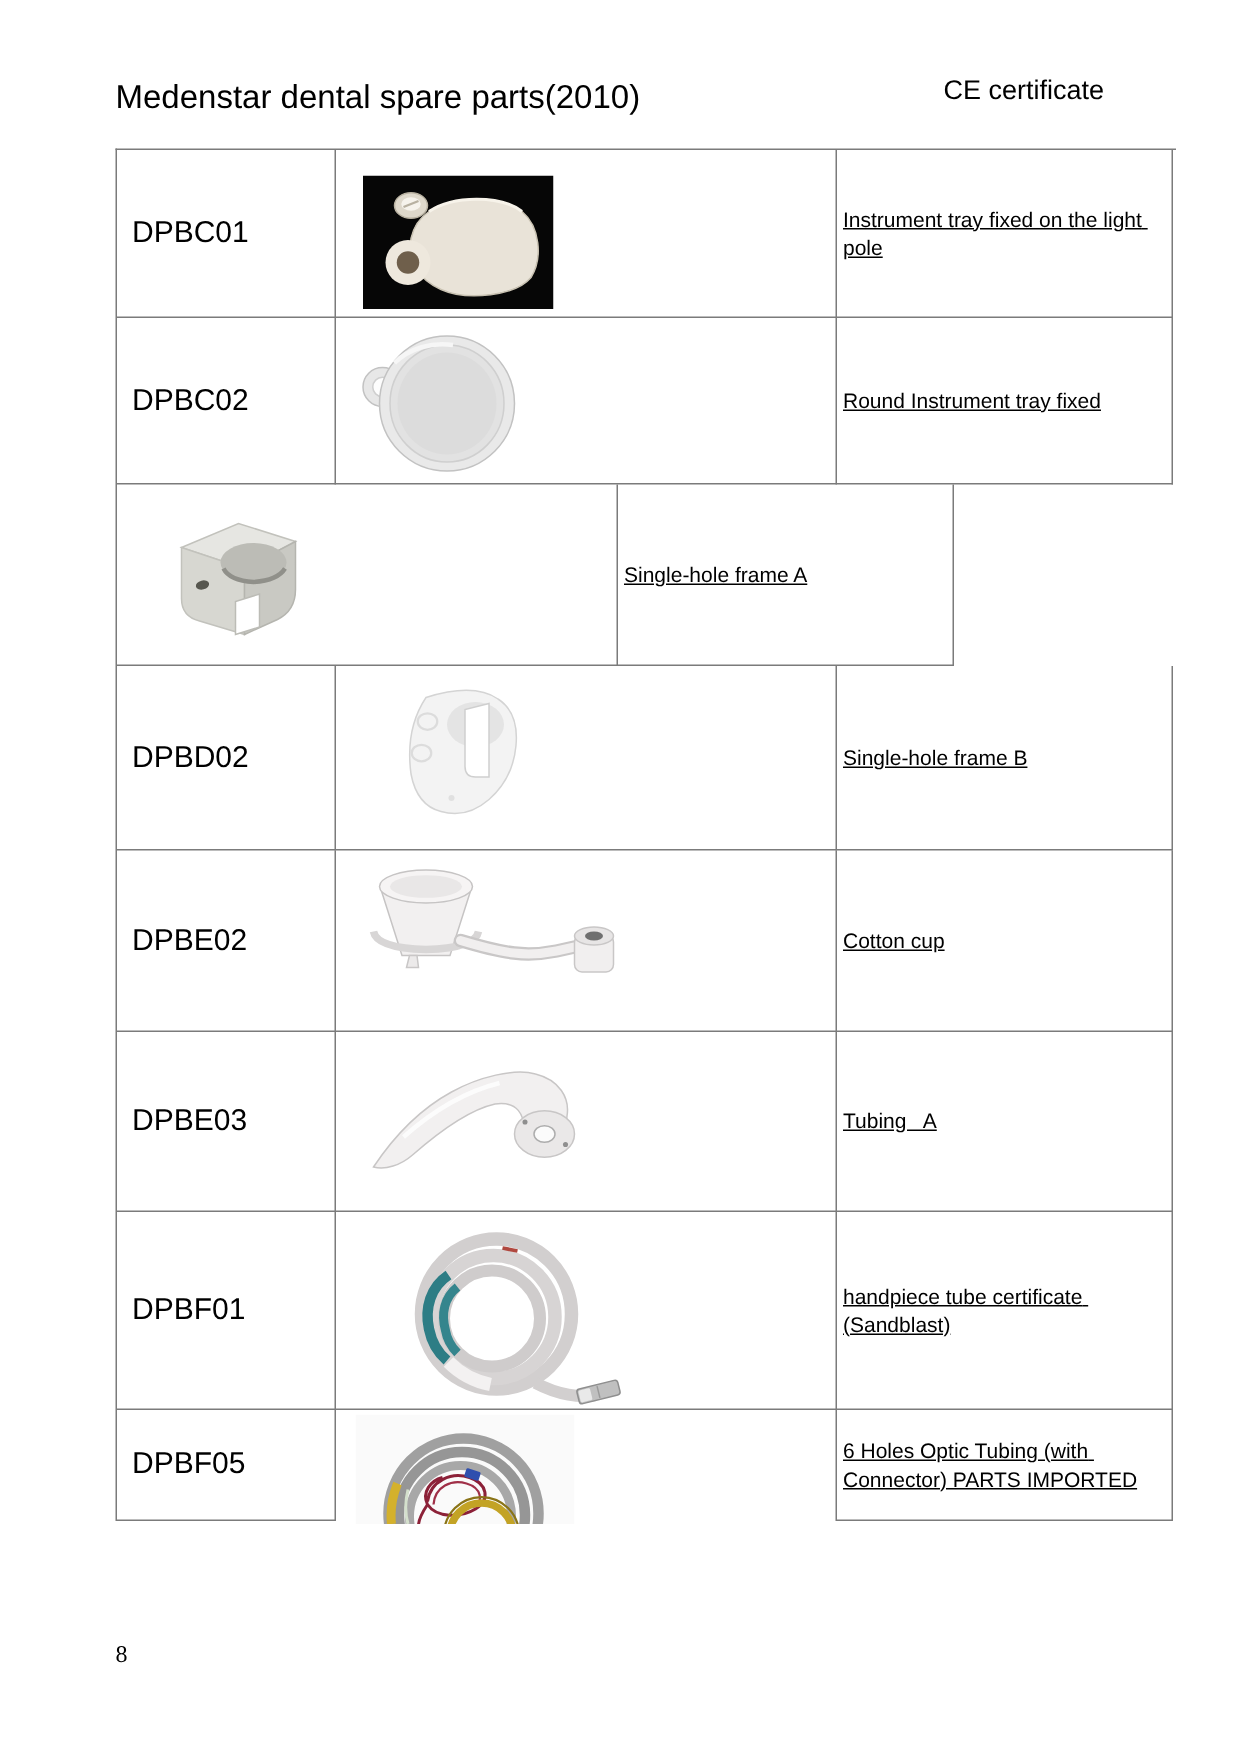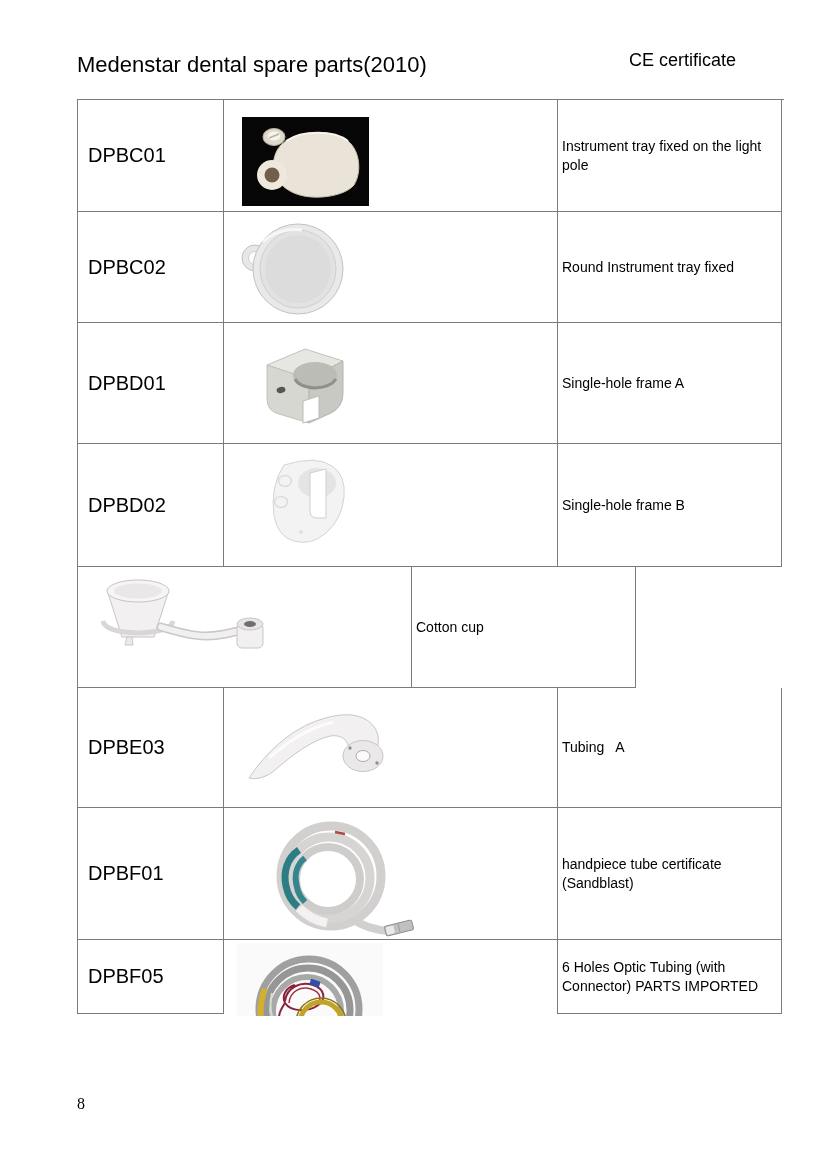--- a/index.html
+++ b/index.html
@@ -16,21 +16,21 @@
   }
   .trow { display:flex; }
   .r1{height:112px}.r2{height:111px}.r3{height:121px}.r4{height:123px}
   .r5{height:121px}.r6{height:120px}.r7{height:132px}.r8{height:74px}
   .cell {
     box-sizing:border-box; height:100%; position:relative;
     border-right:1px solid #7b7b7b; border-bottom:1px solid #7b7b7b;
   }
   .code-cell { width:146px; display:flex; align-items:center; padding-left:10px; font-size:20px; }
   .img-cell  { width:334px; }
-  .desc-cell { width:224px; display:flex; align-items:center; padding:2px 4px; font-size:14px; line-height:19px; }
+  .desc-cell { width:224px; display:flex; align-items:center; padding:2px 4px; font-size:14px; line-height:19px;text-decoration:underline; }
   .desc-cell span { white-space:pre-wrap; }
   .no-bottom { border-bottom:none; }
   .photo { position:absolute; line-height:0; }
   .photo svg { display:block; }
   .page-number { position:absolute; left:77px; top:1095px; font-family:"Liberation Serif", serif; font-size:16px; }
 </style>
 </head>
 <body>
 
 <div class="doc-title">Medenstar dental spare parts(2010)</div>
@@ -72,21 +72,20 @@
           <path d="M25,20 C35,10 50,6 64,8" fill="none" stroke="#f6f6f6" stroke-width="3"></path>
         </svg>
       </div>
     </div>
     <div class="cell desc-cell">
         <span>Round Instrument tray fixed</span>
       </div>
   </div>
 
   <div class="trow r3">
-    <div class="cell code-cell">DPBD01</div>
     <div class="cell img-cell">
       <div class="photo" style="left:23px; top:16px;">
         <svg width="114" height="93" viewBox="0 0 114 93">
           <path d="M20,26 L58,10 L96,22 L62,40 Z" fill="#e6e6e2" stroke="#c2c2bc" stroke-width="1"></path>
           <path d="M20,26 L20,60 Q20,72 32,75 L62,84 L62,40 Z" fill="#d7d7d1" stroke="#c2c2bc" stroke-width="1"></path>
           <path d="M62,84 L62,40 L96,22 L96,54 Q96,68 84,74 Z" fill="#c9c9c3" stroke="#b5b5af" stroke-width="1"></path>
           <ellipse cx="68" cy="36" rx="22" ry="13" fill="#bcbcb6"></ellipse>
           <path d="M48,40 Q52,48 68,49 Q84,48 89,40" fill="none" stroke="#90908a" stroke-width="3"></path>
           <path d="M56,84 L56,62 L72,57 L72,79 Z" fill="#ffffff" stroke="#bcbcb6" stroke-width="1"></path>
           <ellipse cx="34" cy="51" rx="4.5" ry="3" fill="#57574f" transform="rotate(-14 34 51)"></ellipse>
@@ -111,20 +110,21 @@
           <circle cx="47" cy="79" r="2" fill="#e0e0e0"></circle>
         </svg>
       </div>
     </div>
     <div class="cell desc-cell">
         <span>Single-hole frame B</span>
       </div>
   </div>
 
   <div class="trow r5">
+    <div class="cell code-cell">DPBE02</div>
     <div class="cell img-cell">
       <div class="photo" style="left:13px; top:8px;">
         <svg width="182" height="88" viewBox="0 0 182 88">
           <path d="M17,18 L31,62 L63,62 L77,18 Z" fill="#f2f0f0" stroke="#c6c4c4" stroke-width="1"></path>
           <ellipse cx="47" cy="16" rx="31" ry="11" fill="#f6f4f4" stroke="#c6c4c4" stroke-width="1"></ellipse>
           <ellipse cx="47" cy="16" rx="24" ry="7.5" fill="#e9e7e7"></ellipse>
           <path d="M12,46 Q14,57 47,58 Q80,57 82,46" fill="none" stroke="#d8d6d6" stroke-width="5"></path>
           <path d="M36,62 L34,70 L42,70 L41,62 Z" fill="#eceaea" stroke="#c9c7c7"></path>
           <path d="M70,52 C100,61 114,63 134,59 L152,55" fill="none" stroke="#c9c7c7" stroke-width="9" stroke-linecap="round"></path>
           <path d="M70,52 C100,61 114,63 134,59 L152,55" fill="none" stroke="#f1efef" stroke-width="6" stroke-linecap="round"></path>

